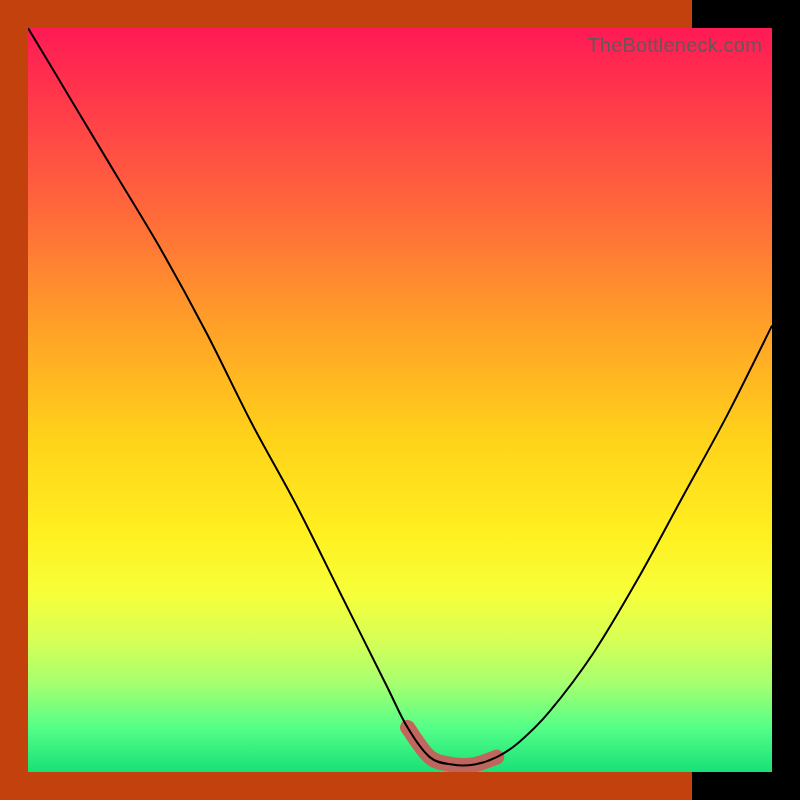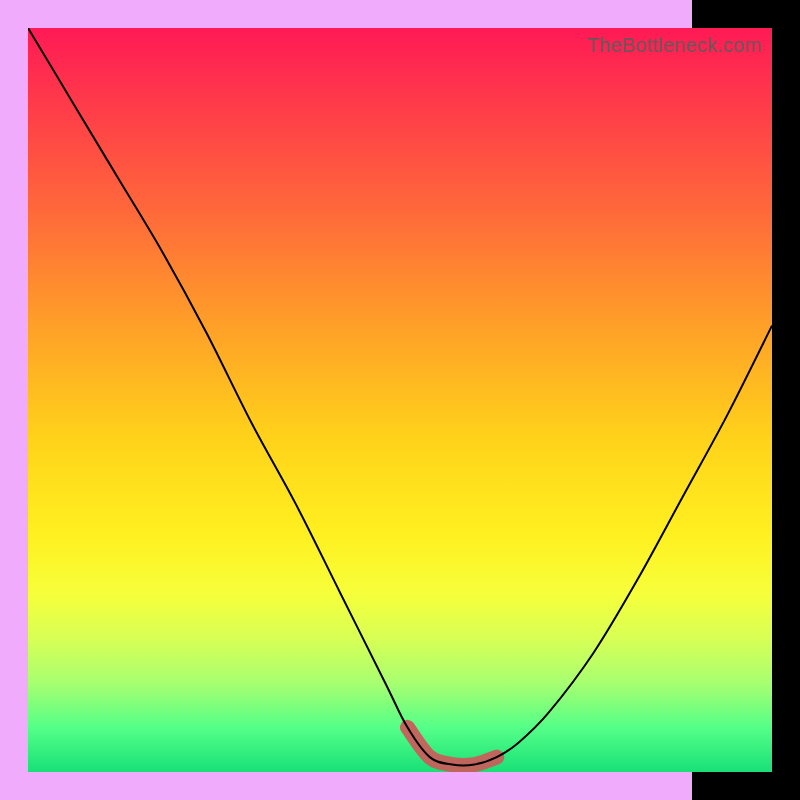--- a/index.html
+++ b/index.html
@@ -8,21 +8,21 @@
     width: 800px;
     height: 800px;
     background: #000;
     overflow: hidden;
     font-family: Arial, Helvetica, sans-serif;
   }
   .stage {
     position: relative;
     width: 692px;
     height: 800px;
-    background: #f0abfc;
+    background: #c2410c;
     text-align: right;
   }
   .plot {
     position: absolute;
     left: 28px;
     top: 28px;
     width: 744px;
     height: 744px;
     background: linear-gradient(to bottom,
       #ff1a55 0%,

